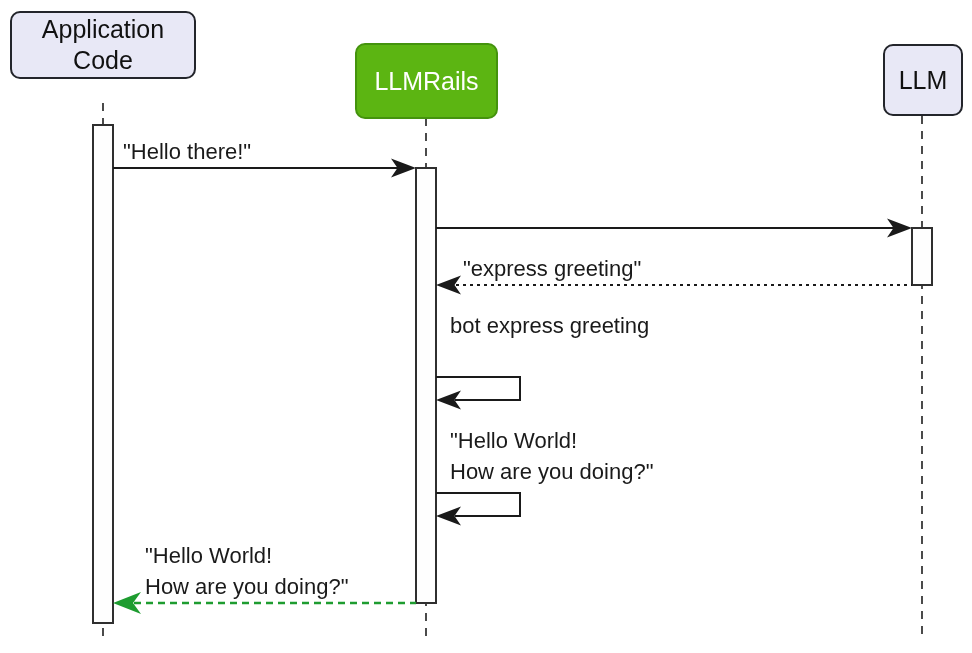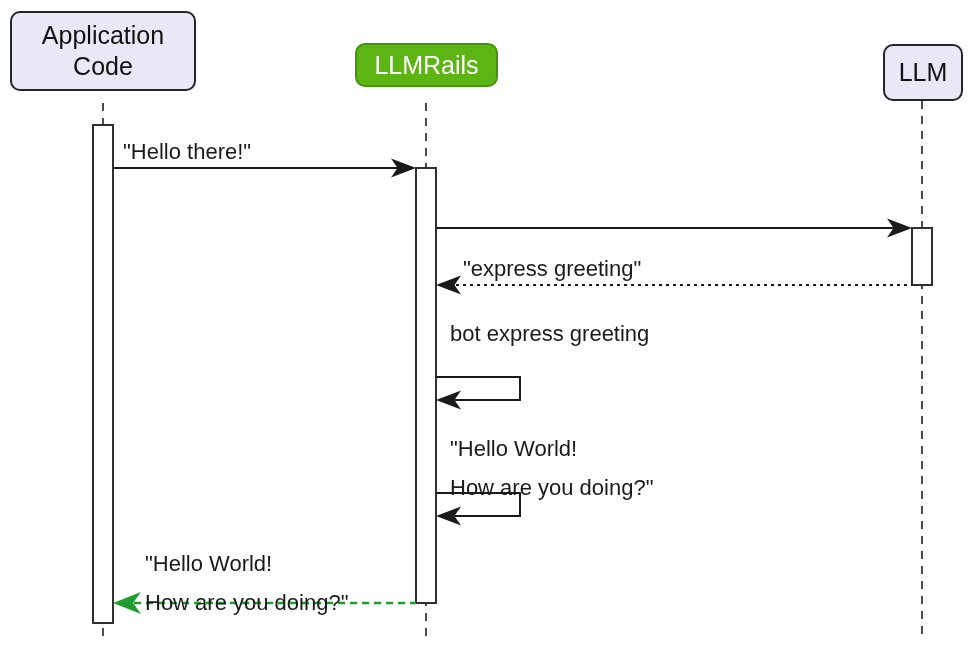--- a/index.html
+++ b/index.html
@@ -33,31 +33,31 @@
     display: flex;
     align-items: center;
     justify-content: center;
     padding: 4px 8px;
   }
   .actor.green {
     background: #5cb512;
     border-color: #44930d;
     color: #ffffff;
   }
-  .actor-appcode  { left: 10px;  top: 11px; width: 186px; height: 80px; }
-  .actor-llmrails { left: 355px; top: 43px; width: 143px; height: 44px; }
-  .actor-llm      { left: 883px; top: 44px; width: 80px;  height: 57px; }
+  .actor-appcode  { left: 10px;  top: 11px; width: 186px; height: 68px; }
+  .actor-llmrails { left: 355px; top: 43px; width: 143px; height: 76px; }
+  .actor-llm      { left: 883px; top: 44px; width: 80px;  height: 72px; }
   .msg-label {
     position: absolute;
     color: #1a1a1a;
     font-size: 22px;
     line-height: 31px;
     white-space: nowrap;
   }
-  .msg-label span { display: block; margin-top: 8px; }
+  .msg-label span { display: block; }
   .lbl-hello-there   { left: 123px; top: 136px; }
   .lbl-taskprompt    { left: 450px; top: 195px; }
   .lbl-express       { left: 463px; top: 253px; }
   .lbl-bot-express   { left: 450px; top: 310px; }
   .lbl-hello-self    { left: 450px; top: 425px; }
   .lbl-hello-return  { left: 145px; top: 540px; }
 </style>
 </head>
 <body>
 

